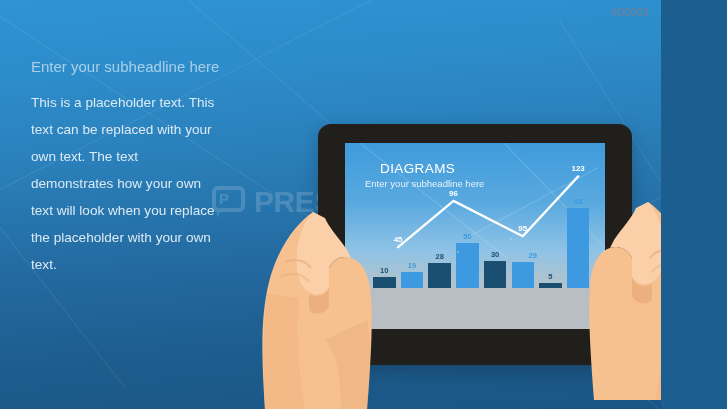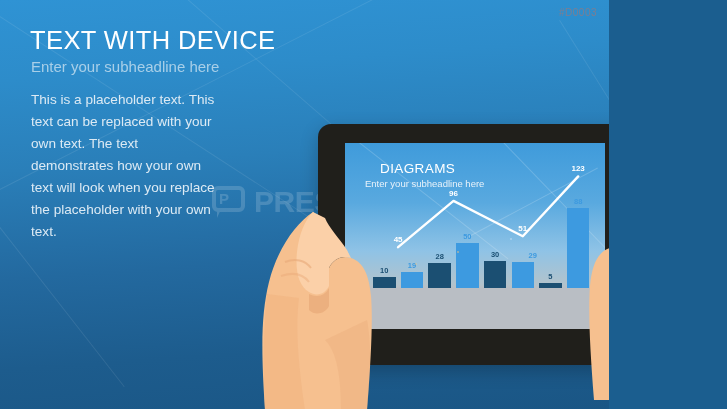--- a/index.html
+++ b/index.html
@@ -3,21 +3,21 @@
 <meta charset="utf-8">
 <style>
   * { margin:0; padding:0; box-sizing:border-box; }
   html,body { width:727px; height:409px; overflow:hidden; }
   body {
     font-family:"Liberation Sans", sans-serif;
     background:#1b5e8f;
     position:relative;
   }
   #stage {
-    position:absolute; left:0; top:0; width:609px; height:409px;
+    position:absolute; left:0; top:0; width:661px; height:409px;
     overflow:hidden;
     background:
       linear-gradient(176deg, #2f93d4 0%, #2d8cca 18%, #2a7fb9 38%, #23699f 62%, #1d5c8d 82%, #1a5685 100%);
   }
   
   .diag {
     position:absolute; background:rgba(255,255,255,0.09);
     height:1px; transform-origin:0 0; pointer-events:none;
   }
   .d1 { left:-40px; top:-10px;  width:520px; transform:rotate(33deg); }
@@ -32,21 +32,21 @@
     position:absolute; left:30px; top:26px;
     font-size:25.5px; letter-spacing:0.4px; color:#ffffff; font-weight:400;
     white-space:nowrap;
   }
   #subheadline {
     position:absolute; left:31px; top:58px;
     font-size:15px; color:#a8cfe8; font-weight:400; white-space:nowrap;
   }
   #bodytext {
     position:absolute; left:31px; top:89px; width:185px;
-    font-size:13.6px; line-height:22px; color:#dceaf4; font-weight:400;
+    font-size:13.6px; line-height:27px; color:#dceaf4; font-weight:400;
   }
 
   
   #template-id {
     position:absolute; right:12px; top:7px;
     font-size:10px; color:#d96a4a; opacity:.45; letter-spacing:.5px;
   }
 
   
   #watermark {
@@ -128,21 +128,20 @@
 
   <div class="diag d1"></div>
   <div class="diag d2"></div>
   <div class="diag d3"></div>
   <div class="diag d4"></div>
   <div class="diag d5"></div>
   <div class="diag d6"></div>
 
   <div id="template-id">#D0003</div>
 
-  <div id="headline">TEXT WITH DEVICE</div>
   <div id="subheadline">Enter your subheadline here</div>
   <div id="bodytext">This is a placeholder text. This text can be replaced with your own text. The text demonstrates how your own text will look when you replace the placeholder with your own text.</div>
 
   <div id="watermark">
     <div class="wm-bubble">
       <div class="bub"></div>
       <div class="tail"></div>
       <div class="pp">P</div>
     </div>
     <div class="wm-text">PRESENTATIONLOAD</div>
@@ -185,21 +184,21 @@
             <div class="bar" style="left: 194.2px; width: 22.5px; height: 4.53846px; background: rgb(27, 79, 114);">
               <div class="blabel" style="color: rgb(27, 79, 114);">5</div>
             </div>
             <div class="bar" style="left: 221.9px; width: 22.5px; height: 79.8769px; background: rgb(61, 154, 224);">
               <div class="blabel" style="color: rgb(61, 154, 224);">88</div>
             </div>
           </div>
         <div id="line-labels">
             <div class="pt-label" style="left: 53.1px; top: 92.1538px;">45</div>
             <div class="pt-label" style="left: 108.5px; top: 45.8615px;">96</div>
-            <div class="pt-label" style="left: 177.75px; top: 81.2615px;">51</div>
+            <div class="pt-label" style="left: 177.75px; top: 81.2615px;">95</div>
             <div class="pt-label" style="left: 233.15px; top: 21.3538px;">123</div>
           </div>
         <div class="dot" style="left:112px;top:108px;background:rgba(255,200,120,.55);"></div>
         <div class="dot" style="left:70px;top:120px;background:rgba(255,200,120,.45);"></div>
         <div class="dot" style="left:165px;top:95px;background:rgba(255,255,255,.35);"></div>
       </div>
     </div>
   </div>
 
   <svg class="hand" id="hand-left" width="150" height="200" viewBox="0 0 150 200">

